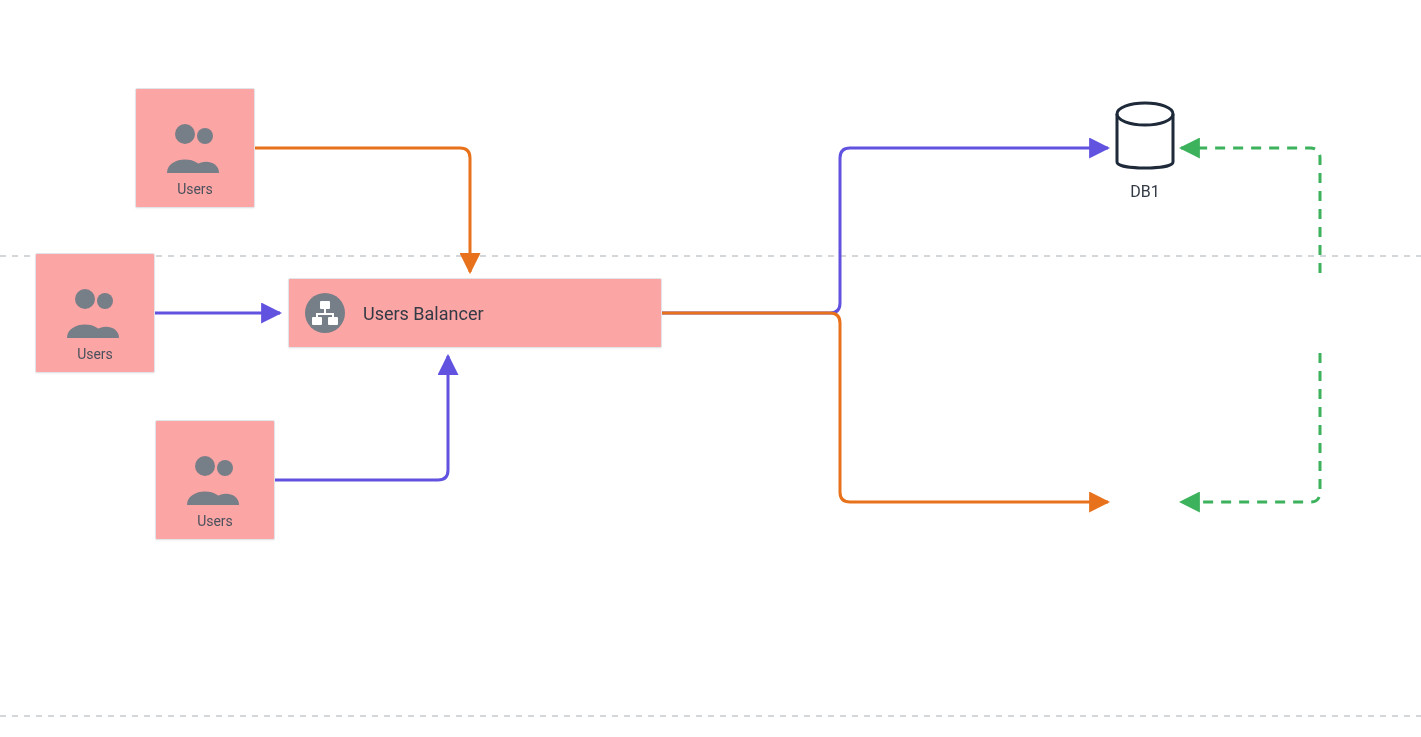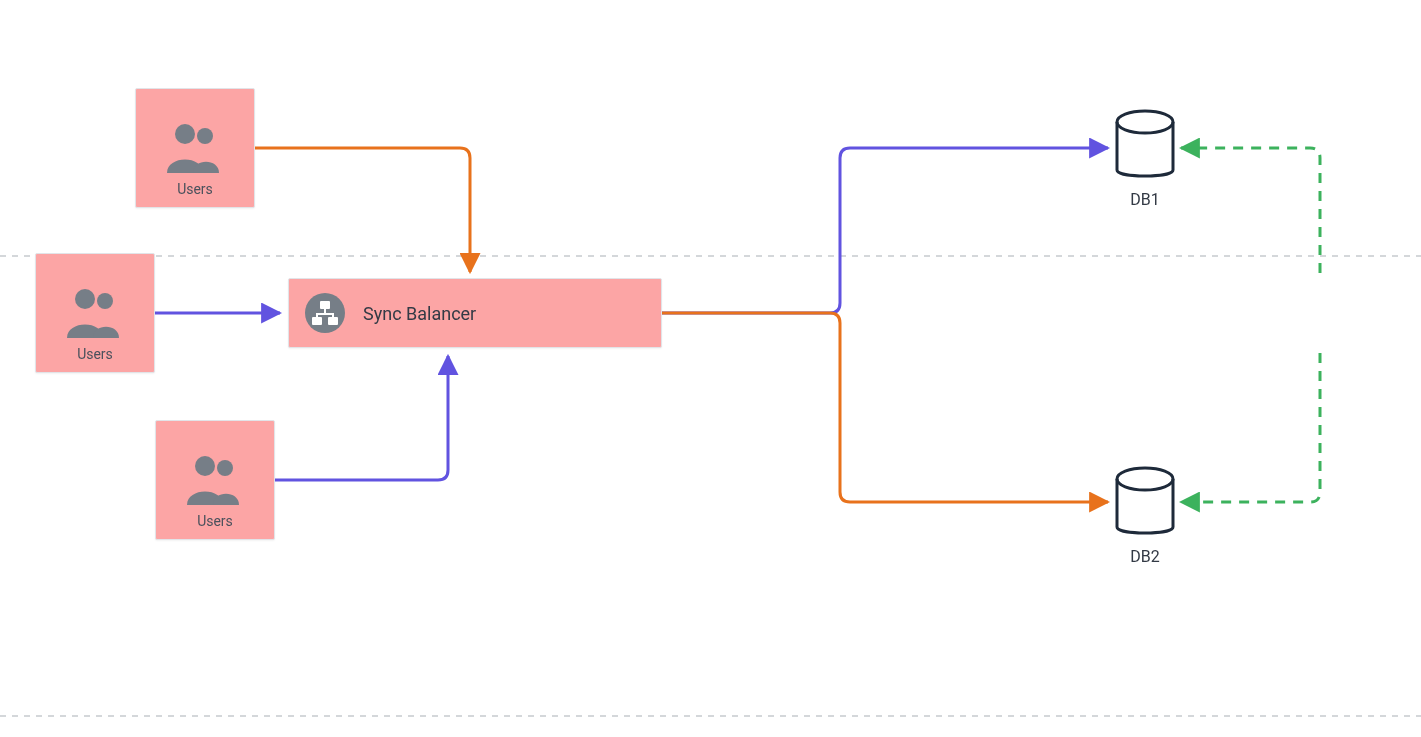--- a/index.html
+++ b/index.html
@@ -148,37 +148,28 @@
       <g fill="#ffffff">
         <rect x="17" y="10" width="10" height="8" rx="1"></rect>
         <rect x="9" y="26" width="10" height="8" rx="1"></rect>
         <rect x="25" y="26" width="10" height="8" rx="1"></rect>
         <rect x="21" y="18" width="2" height="6"></rect>
         <rect x="13" y="22" width="18" height="2"></rect>
         <rect x="13" y="22" width="2" height="5"></rect>
         <rect x="29" y="22" width="2" height="5"></rect>
       </g>
     </svg>
-    <div class="label">Sync Balancer</div>
+    <div class="label">Users Balancer</div>
   </div>
 
-  <div class="node" style="left:1110px; top:108px; width:70px;">
+  <div class="node" style="left:1110px; top:100px; width:70px;">
     <svg width="70" height="78" viewBox="0 0 70 78">
       <g fill="none" stroke="#1e2a3a" stroke-width="3">
         <ellipse cx="35" cy="14" rx="28" ry="11"></ellipse>
         <path d="M7 14 L7 62 C7 70 63 70 63 62 L63 14"></path>
       </g>
     </svg>
     <div class="db-label">DB1</div>
   </div>
 
-  <div class="node" style="left:1110px; top:465px; width:70px;">
-    <svg width="70" height="78" viewBox="0 0 70 78">
-      <g fill="none" stroke="#1e2a3a" stroke-width="3">
-        <ellipse cx="35" cy="14" rx="28" ry="11"></ellipse>
-        <path d="M7 14 L7 62 C7 70 63 70 63 62 L63 14"></path>
-      </g>
-    </svg>
-    <div class="db-label">DB2</div>
-  </div>
 
 
 </div>
 
 </body></html>

